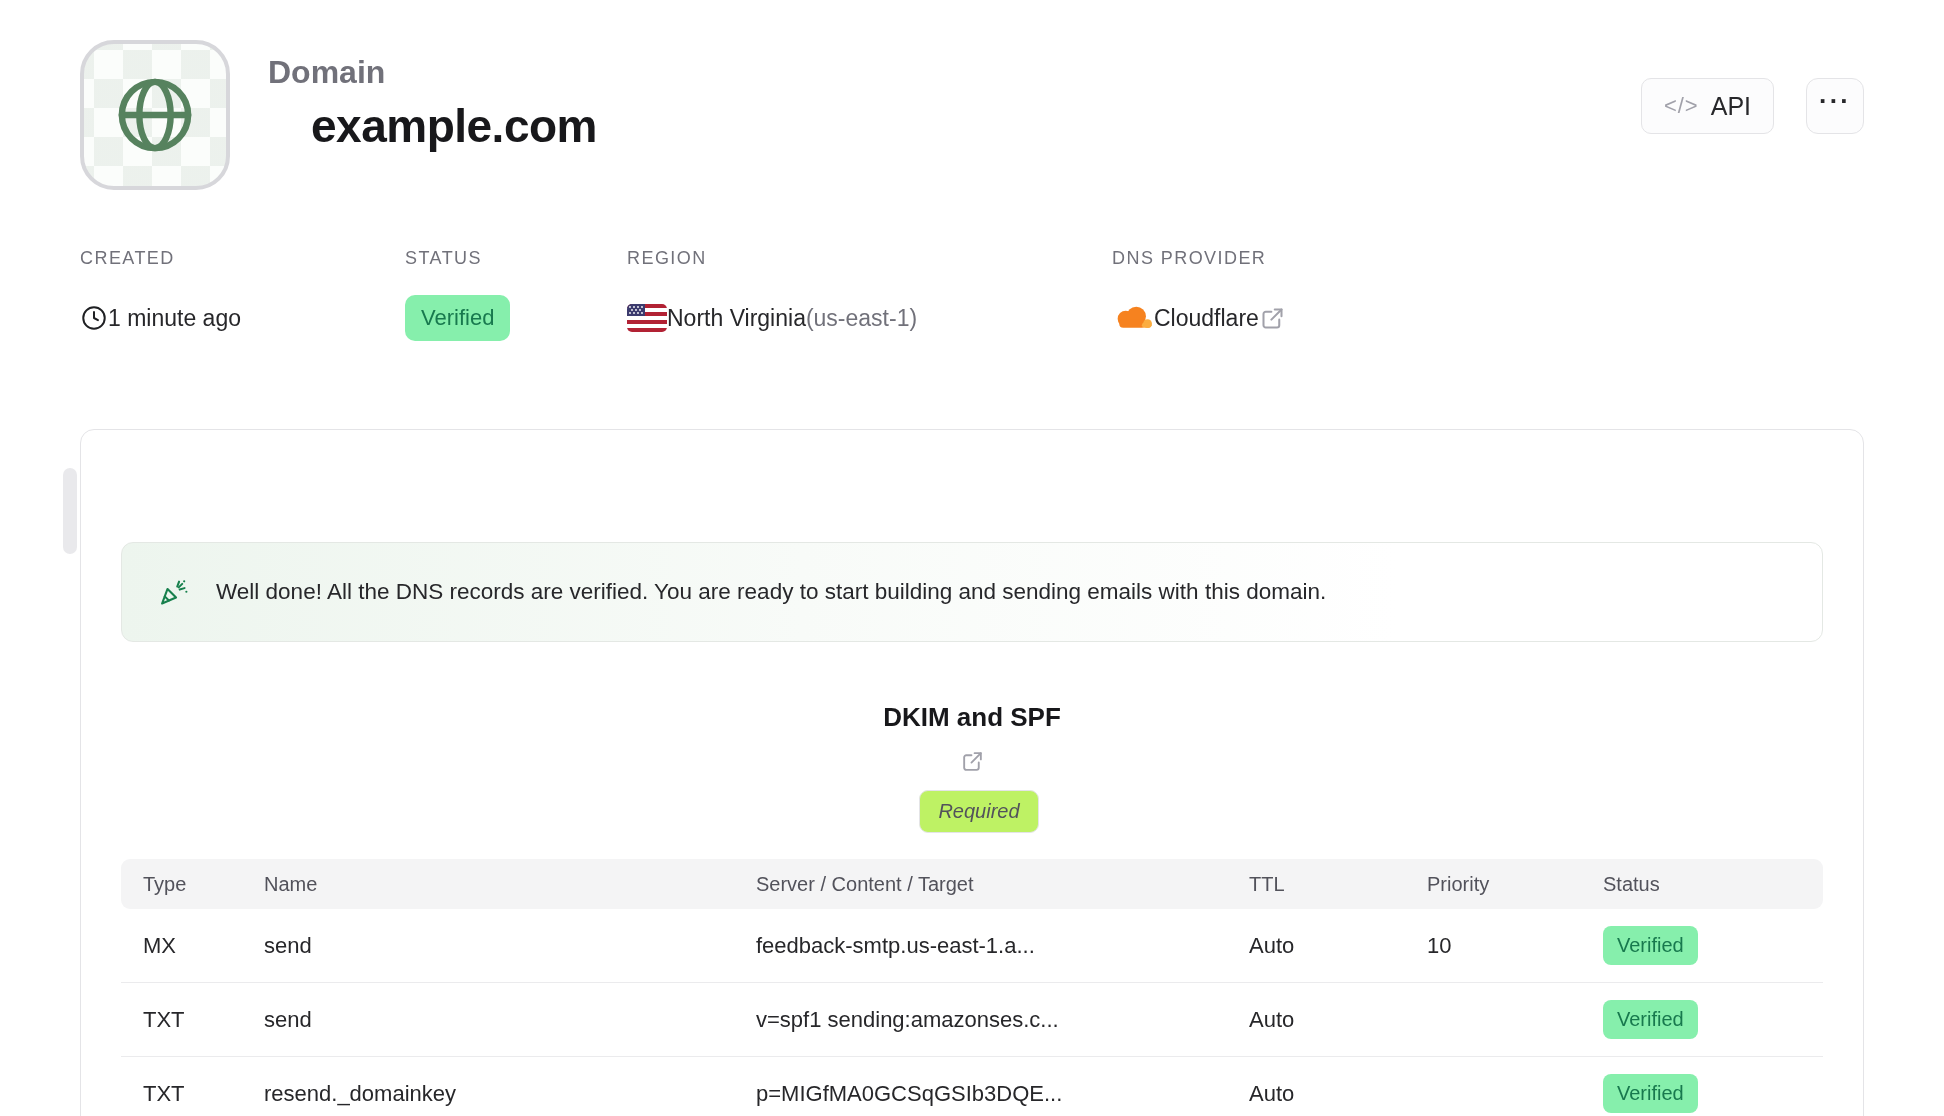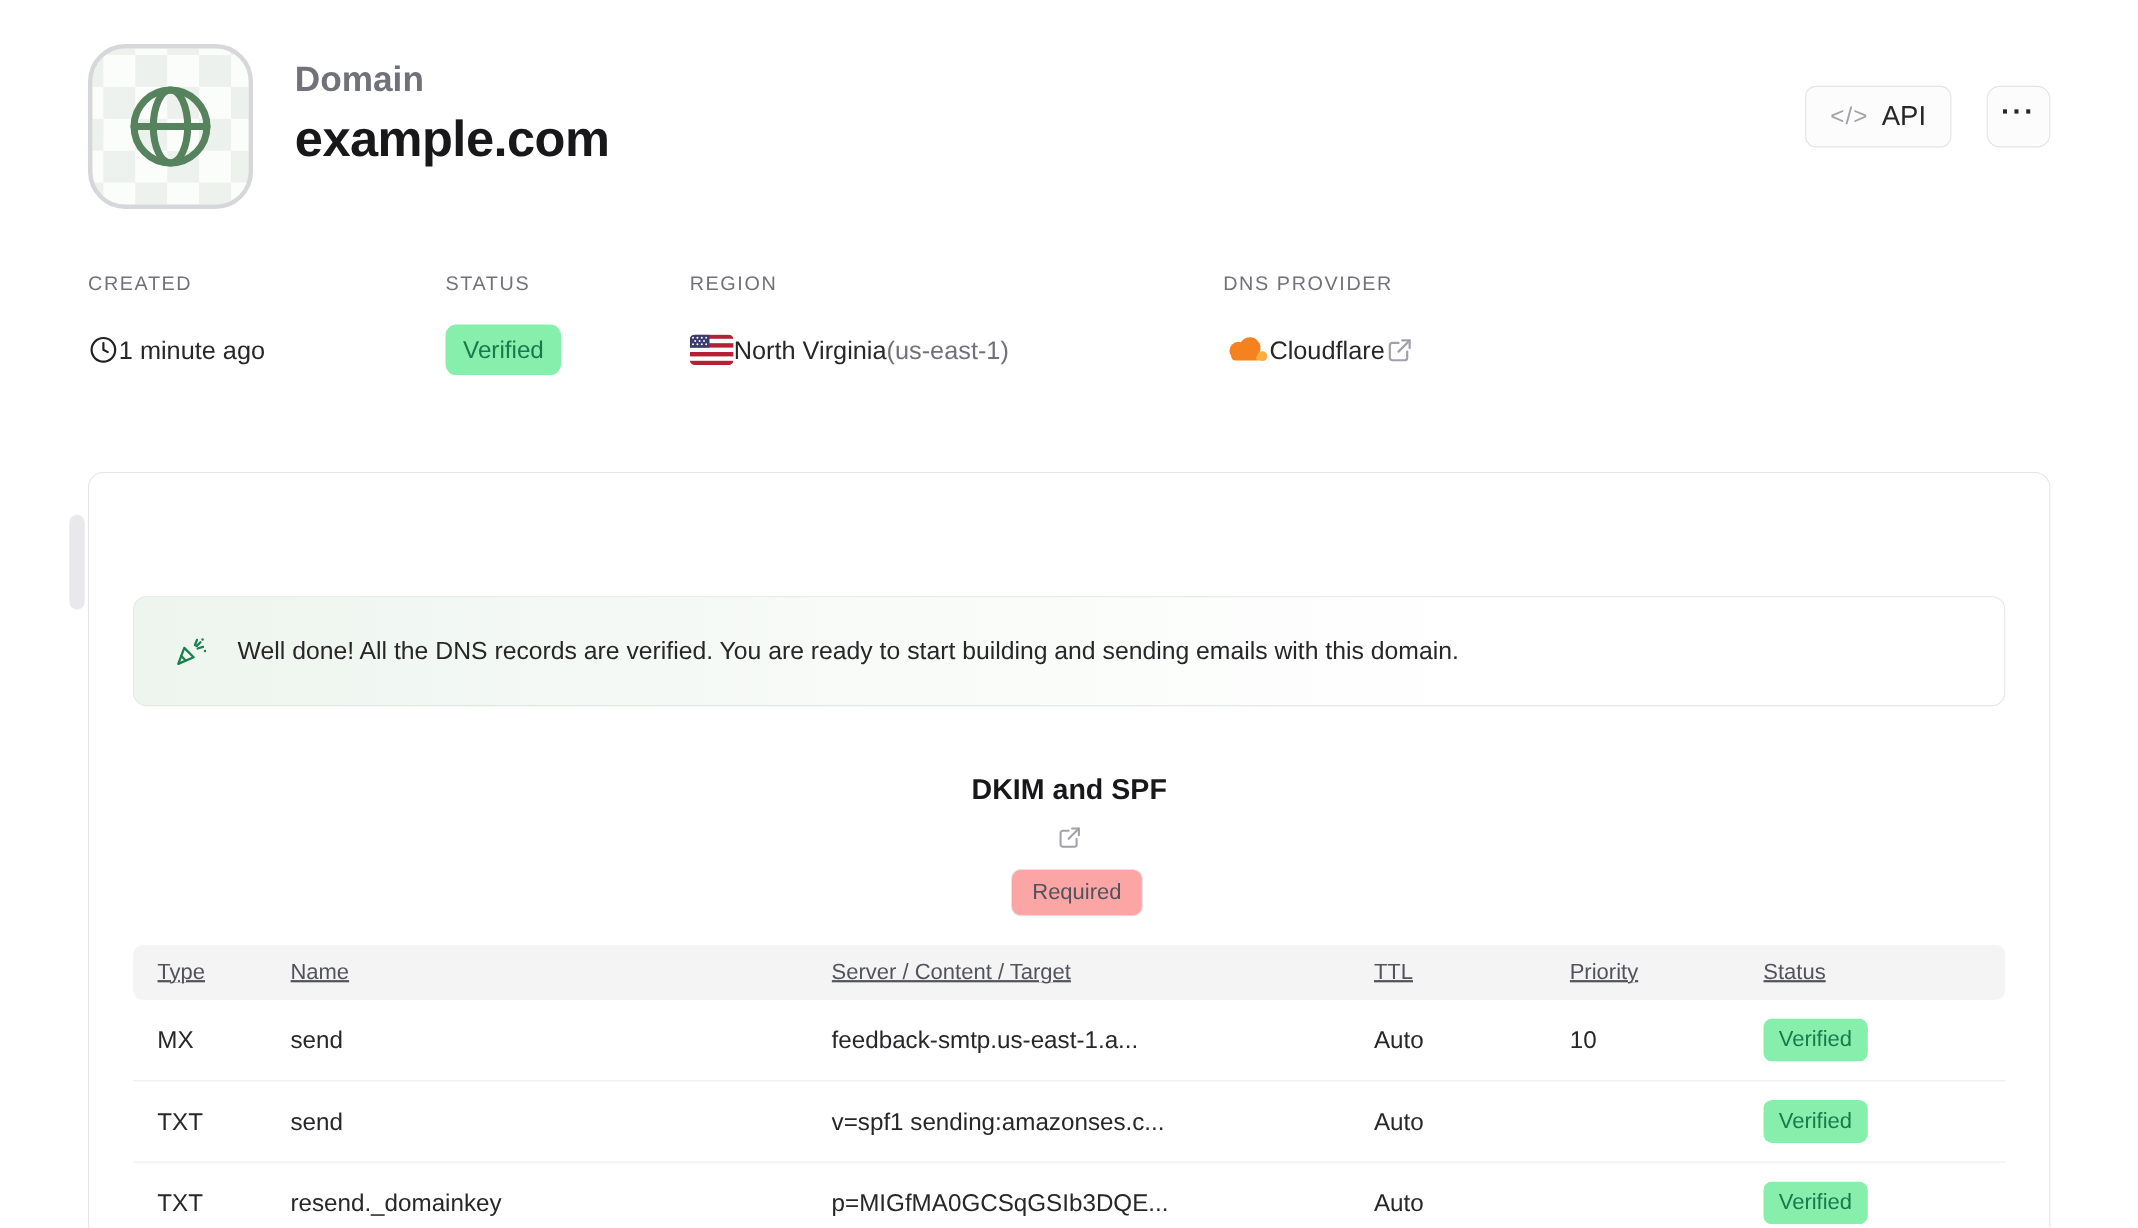--- a/index.html
+++ b/index.html
@@ -20,21 +20,21 @@
     border-radius: 34px;
     background-color: #fbfdfb;
     background-image: conic-gradient(rgba(110,140,115,0.10) 25%, transparent 0 50%, rgba(110,140,115,0.10) 0 75%, transparent 0);
     background-size: 58px 58px;
     background-position: 10px 6px;
     display: flex; align-items: center; justify-content: center;
     flex: 0 0 auto;
   }
   .header-text { margin-left: 38px; padding-top: 14px; }
   .kicker { font-size: 32px; font-weight: 600; color: #71717a; }
-  .page-title { font-size: 46px; font-weight: 700; color: #18181b; margin-top: 8px; letter-spacing: -0.5px; }
+  .page-title { font-size: 46px; font-weight: 700; color: #18181b; margin-top: 8px; letter-spacing: -0.5px; margin-left: 43px; }
   .header-spacer { flex: 1; }
   .header-actions { display: flex; align-items: center; margin-top: 38px; }
   .btn {
     display: inline-flex; align-items: center; justify-content: center;
     border: 1px solid #e4e4e7; border-radius: 10px;
     background: #fcfcfd; cursor: pointer;
     height: 56px;
   }
   .btn-api { padding: 0 22px; gap: 12px; font-size: 25px; color: #27272a; }
   .code-glyph { color: #a1a1aa; font-size: 22px; letter-spacing: 1px; font-weight: 400; }
@@ -86,36 +86,37 @@
     font-size: 22.5px; color: #27272a;
   }
   .alert-icon { flex: 0 0 auto; display: flex; }
 
   .section-header { margin-top: 60px; display: flex; align-items: center; gap: 16px; flex-direction: column; }
   .section-title { font-size: 26px; font-weight: 700; color: #18181b; }
   .badge-required {
     margin-left: 14px;
     border: 1px solid #e4e4e7; border-radius: 9px;
     padding: 9px 18px; font-size: 20px; color: #52525b;
-    background: #fca5a5;
+    background: #bef264;
+    font-style: italic;
   }
 
   
   .dns-table { margin-top: 26px; width: 100%; }
   .t-row {
     display: grid;
     grid-template-columns: 121px 492px 493px 178px 176px 1fr;
     align-items: center;
     padding-left: 22px;
   }
   .t-head {
     background: #f4f4f5;
     border-radius: 9px;
     height: 50px;
-    color: #52525b; font-size: 20px; font-weight: 500; text-decoration: underline;
+    color: #52525b; font-size: 20px; font-weight: 500;
   }
   .t-body-row { height: 74px; border-bottom: 1px solid #ebebed; font-size: 22px; color: #27272a; }
   .cell { overflow: hidden; white-space: nowrap; text-overflow: ellipsis; padding-right: 16px; }
   .cell-status .badge-verified { font-size: 20px; padding: 8px 14px; border-radius: 8px; }
 
   svg { display: block; }
 </style>
 </head>
 <body>
 

